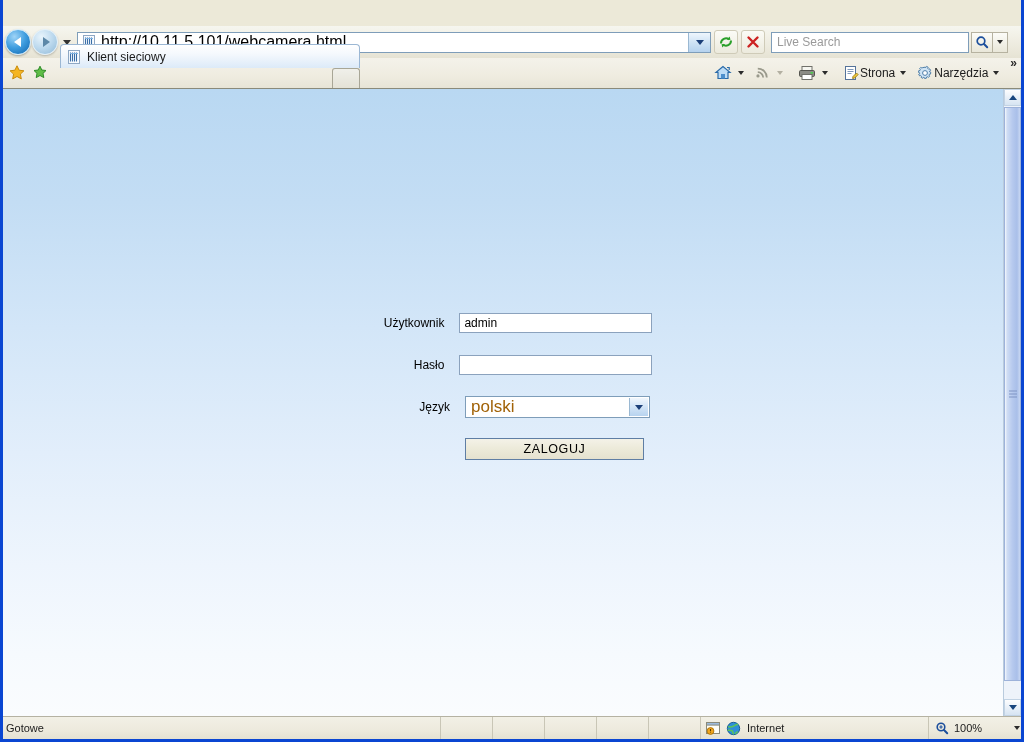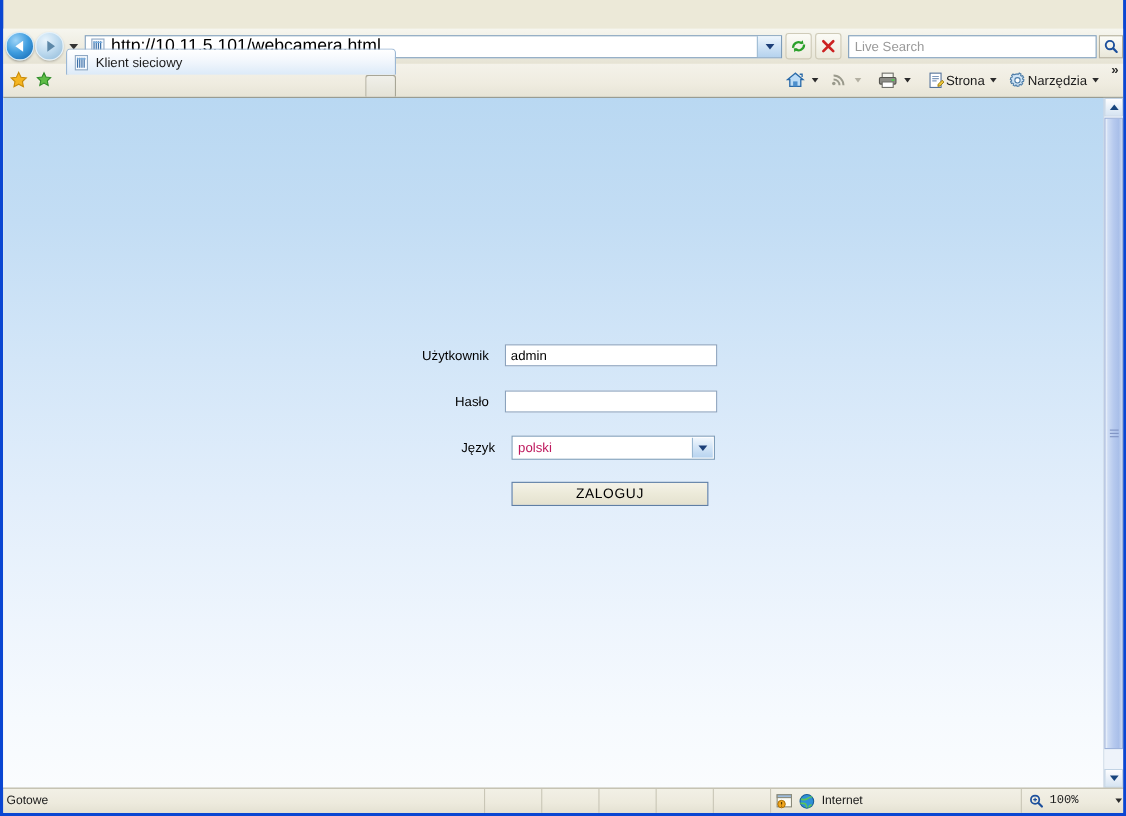--- a/index.html
+++ b/index.html
@@ -172,21 +172,21 @@
     margin-left: 3px;
     border: 1px solid transparent;
     border-radius: 3px;
     display: flex; align-items: center; justify-content: center;
     flex: none;
     background: linear-gradient(to bottom, #fbfbf6, #eceadd);
     border-color: #cfcbb8;
   }
   .search-box {
     flex: none;
-    width: 226px;
+    width: 198px;
     height: 21px;
     margin-left: 6px;
     background: #ffffff;
     border: 1px solid #7e9db9;
     box-sizing: border-box;
     display: flex; align-items: center;
   }
   .search-ph {
     font-size: 12px; color: #9a9a9a; margin-left: 5px; white-space: nowrap;
   }
@@ -335,21 +335,21 @@
     width: 185px;
     height: 22px;
     box-sizing: border-box;
     border: 1px solid #7e9db9;
     background: #ffffff;
     display: flex;
     align-items: center;
     position: relative;
   }
   .sel-text {
-    font-size: 12px; color: #be185d; padding-left: 5px;
+    font-size: 17px; color: #a16207; padding-left: 5px;
   }
   .sel-arrow {
     position: absolute;
     right: 1px; top: 1px;
     width: 18px; height: 18px;
     background: linear-gradient(to bottom, #f1f7fd 0%, #d5e6f7 45%, #b7d3ef 100%);
     border-left: 1px solid #9ab8d2;
     display: flex; align-items: center; justify-content: center;
   }
   .btn-row {
@@ -462,21 +462,21 @@
   .sb-zone-label { margin-left: 6px; }
   .sb-zoom {
     display: flex; align-items: center;
     border-left: 1px solid #c9c6b6;
     height: 22px;
     padding: 0 4px 0 6px;
     box-sizing: border-box;
     width: 96px;
     flex: none;
   }
-  .sb-zoom-label { margin-left: 5px; font-family: Liberation Mono, monospace; }
+  .sb-zoom-label { margin-left: 5px; }
   .sb-zoom-caret {
     width: 0; height: 0;
     border-left: 3.5px solid transparent;
     border-right: 3.5px solid transparent;
     border-top: 4.5px solid #2b2b2b;
     margin-left: auto;
   }
 
   
   svg { display: block; }

